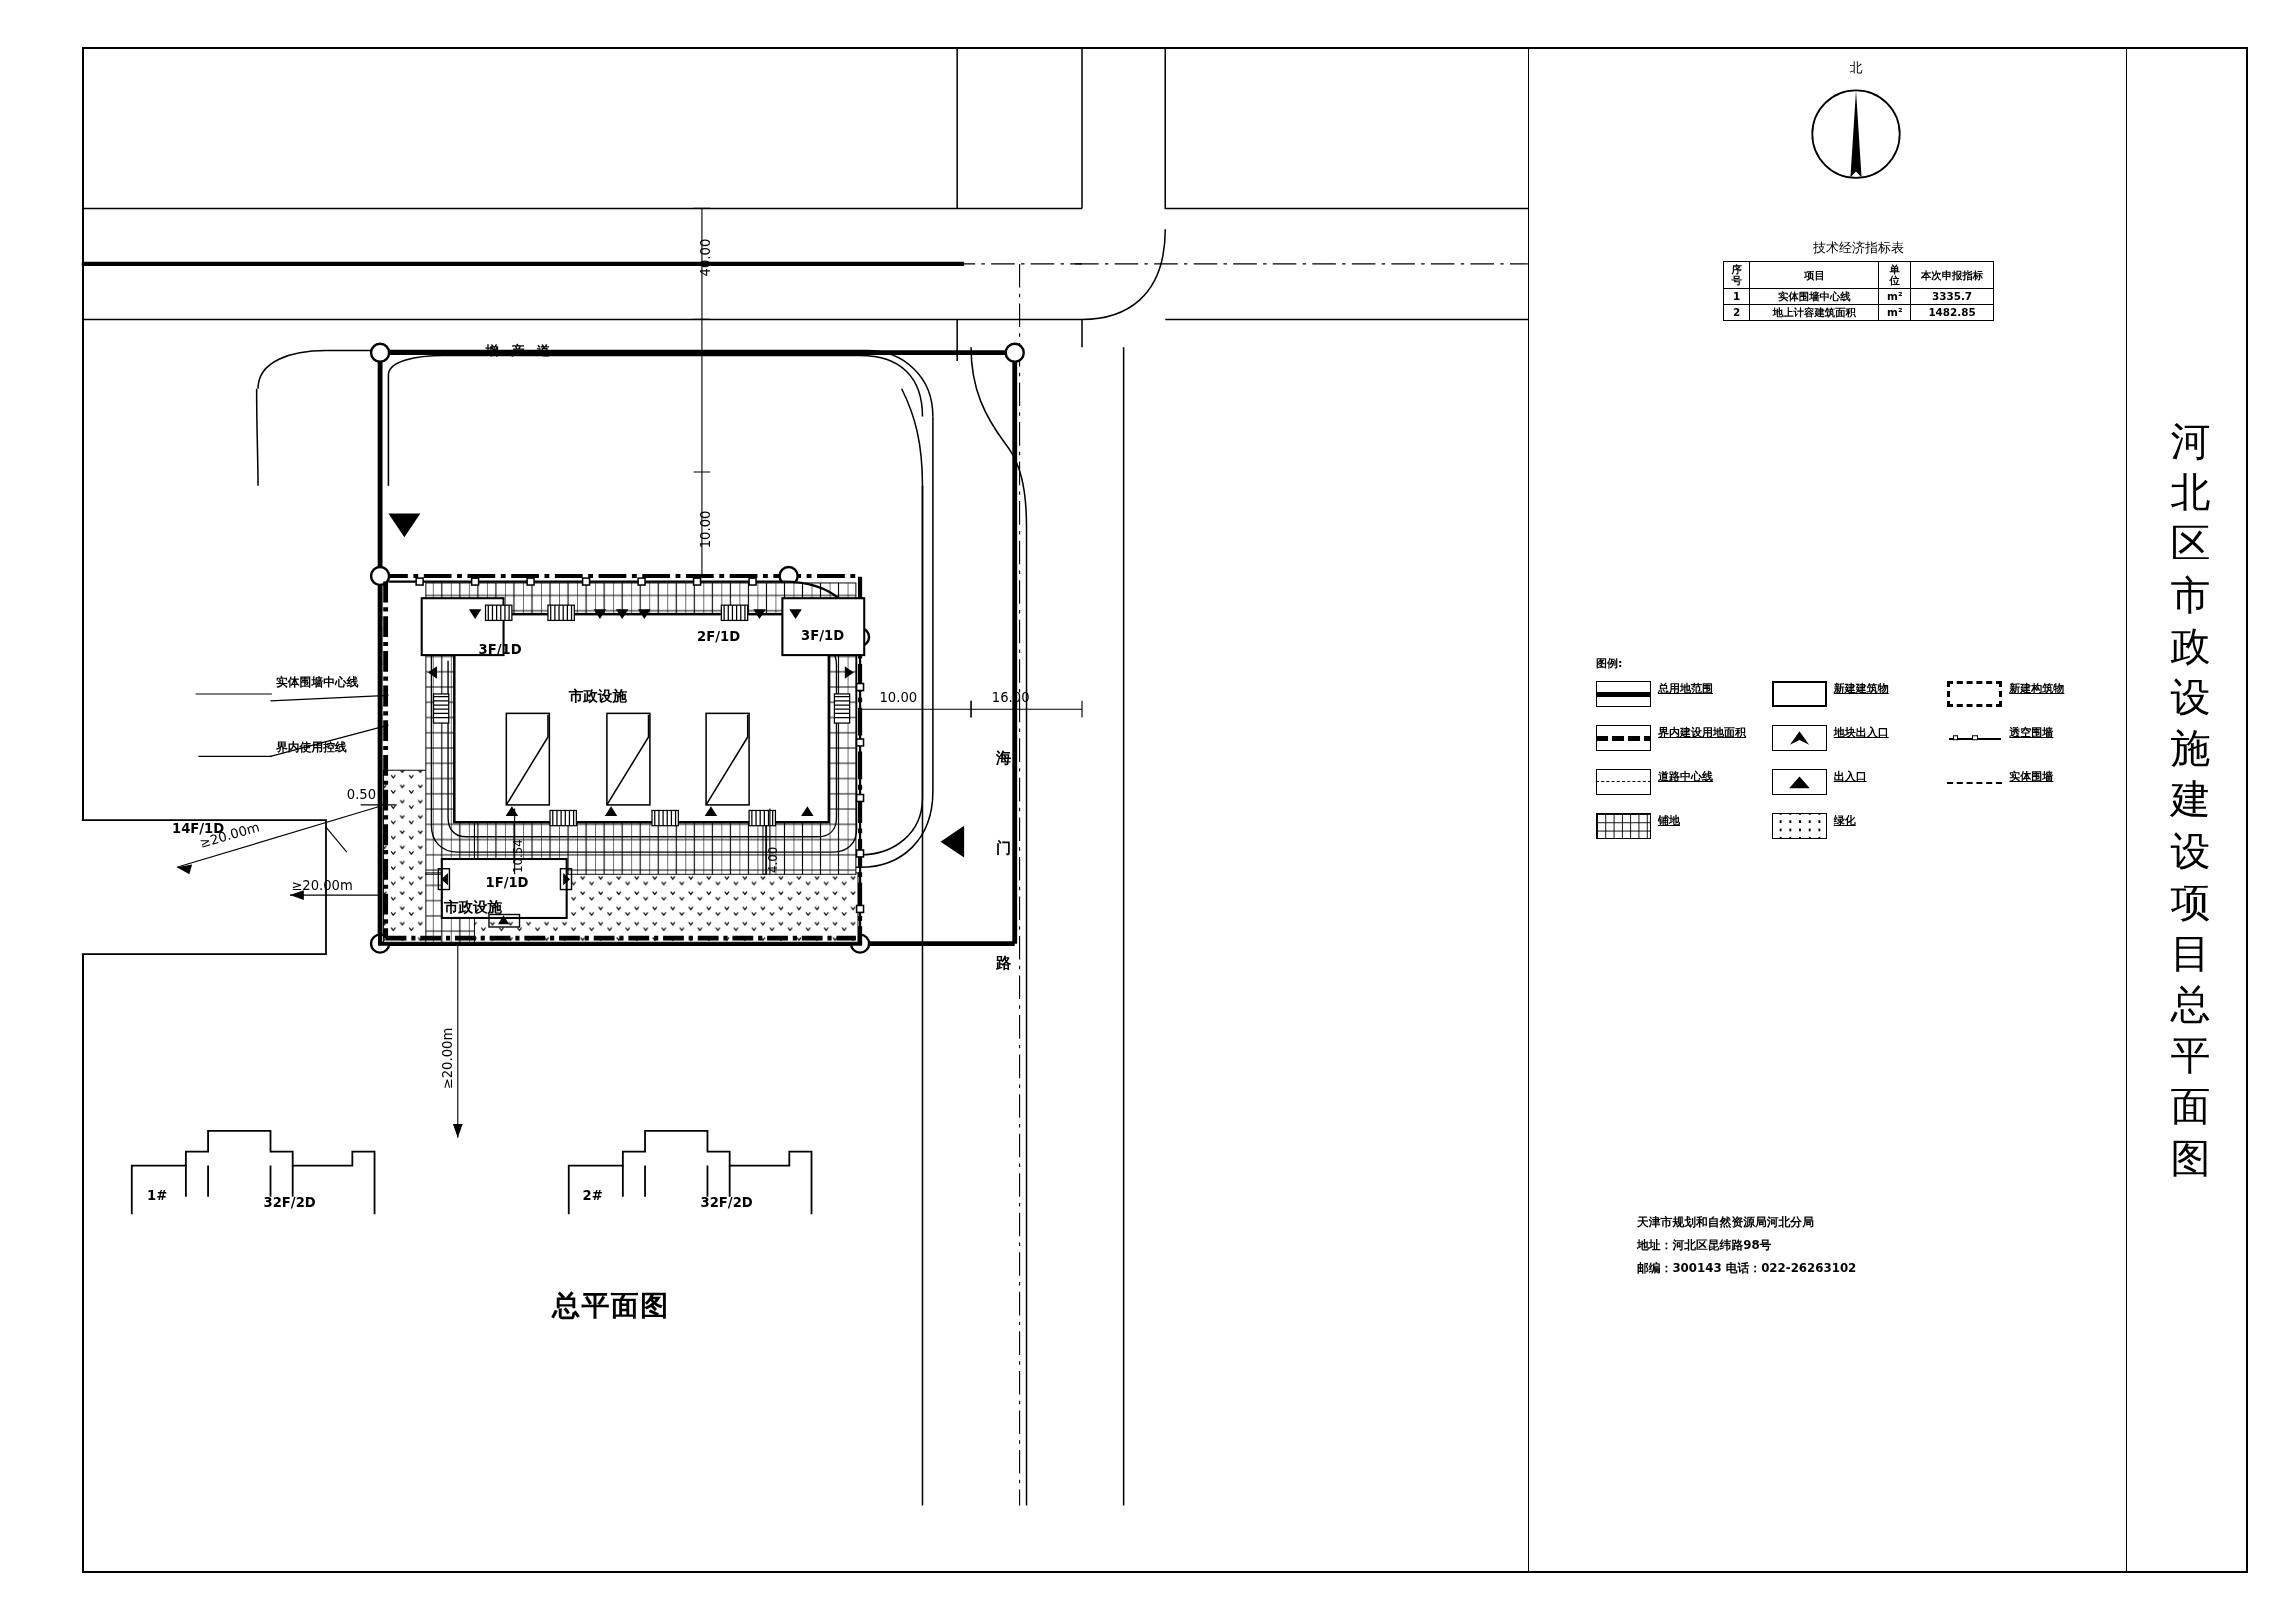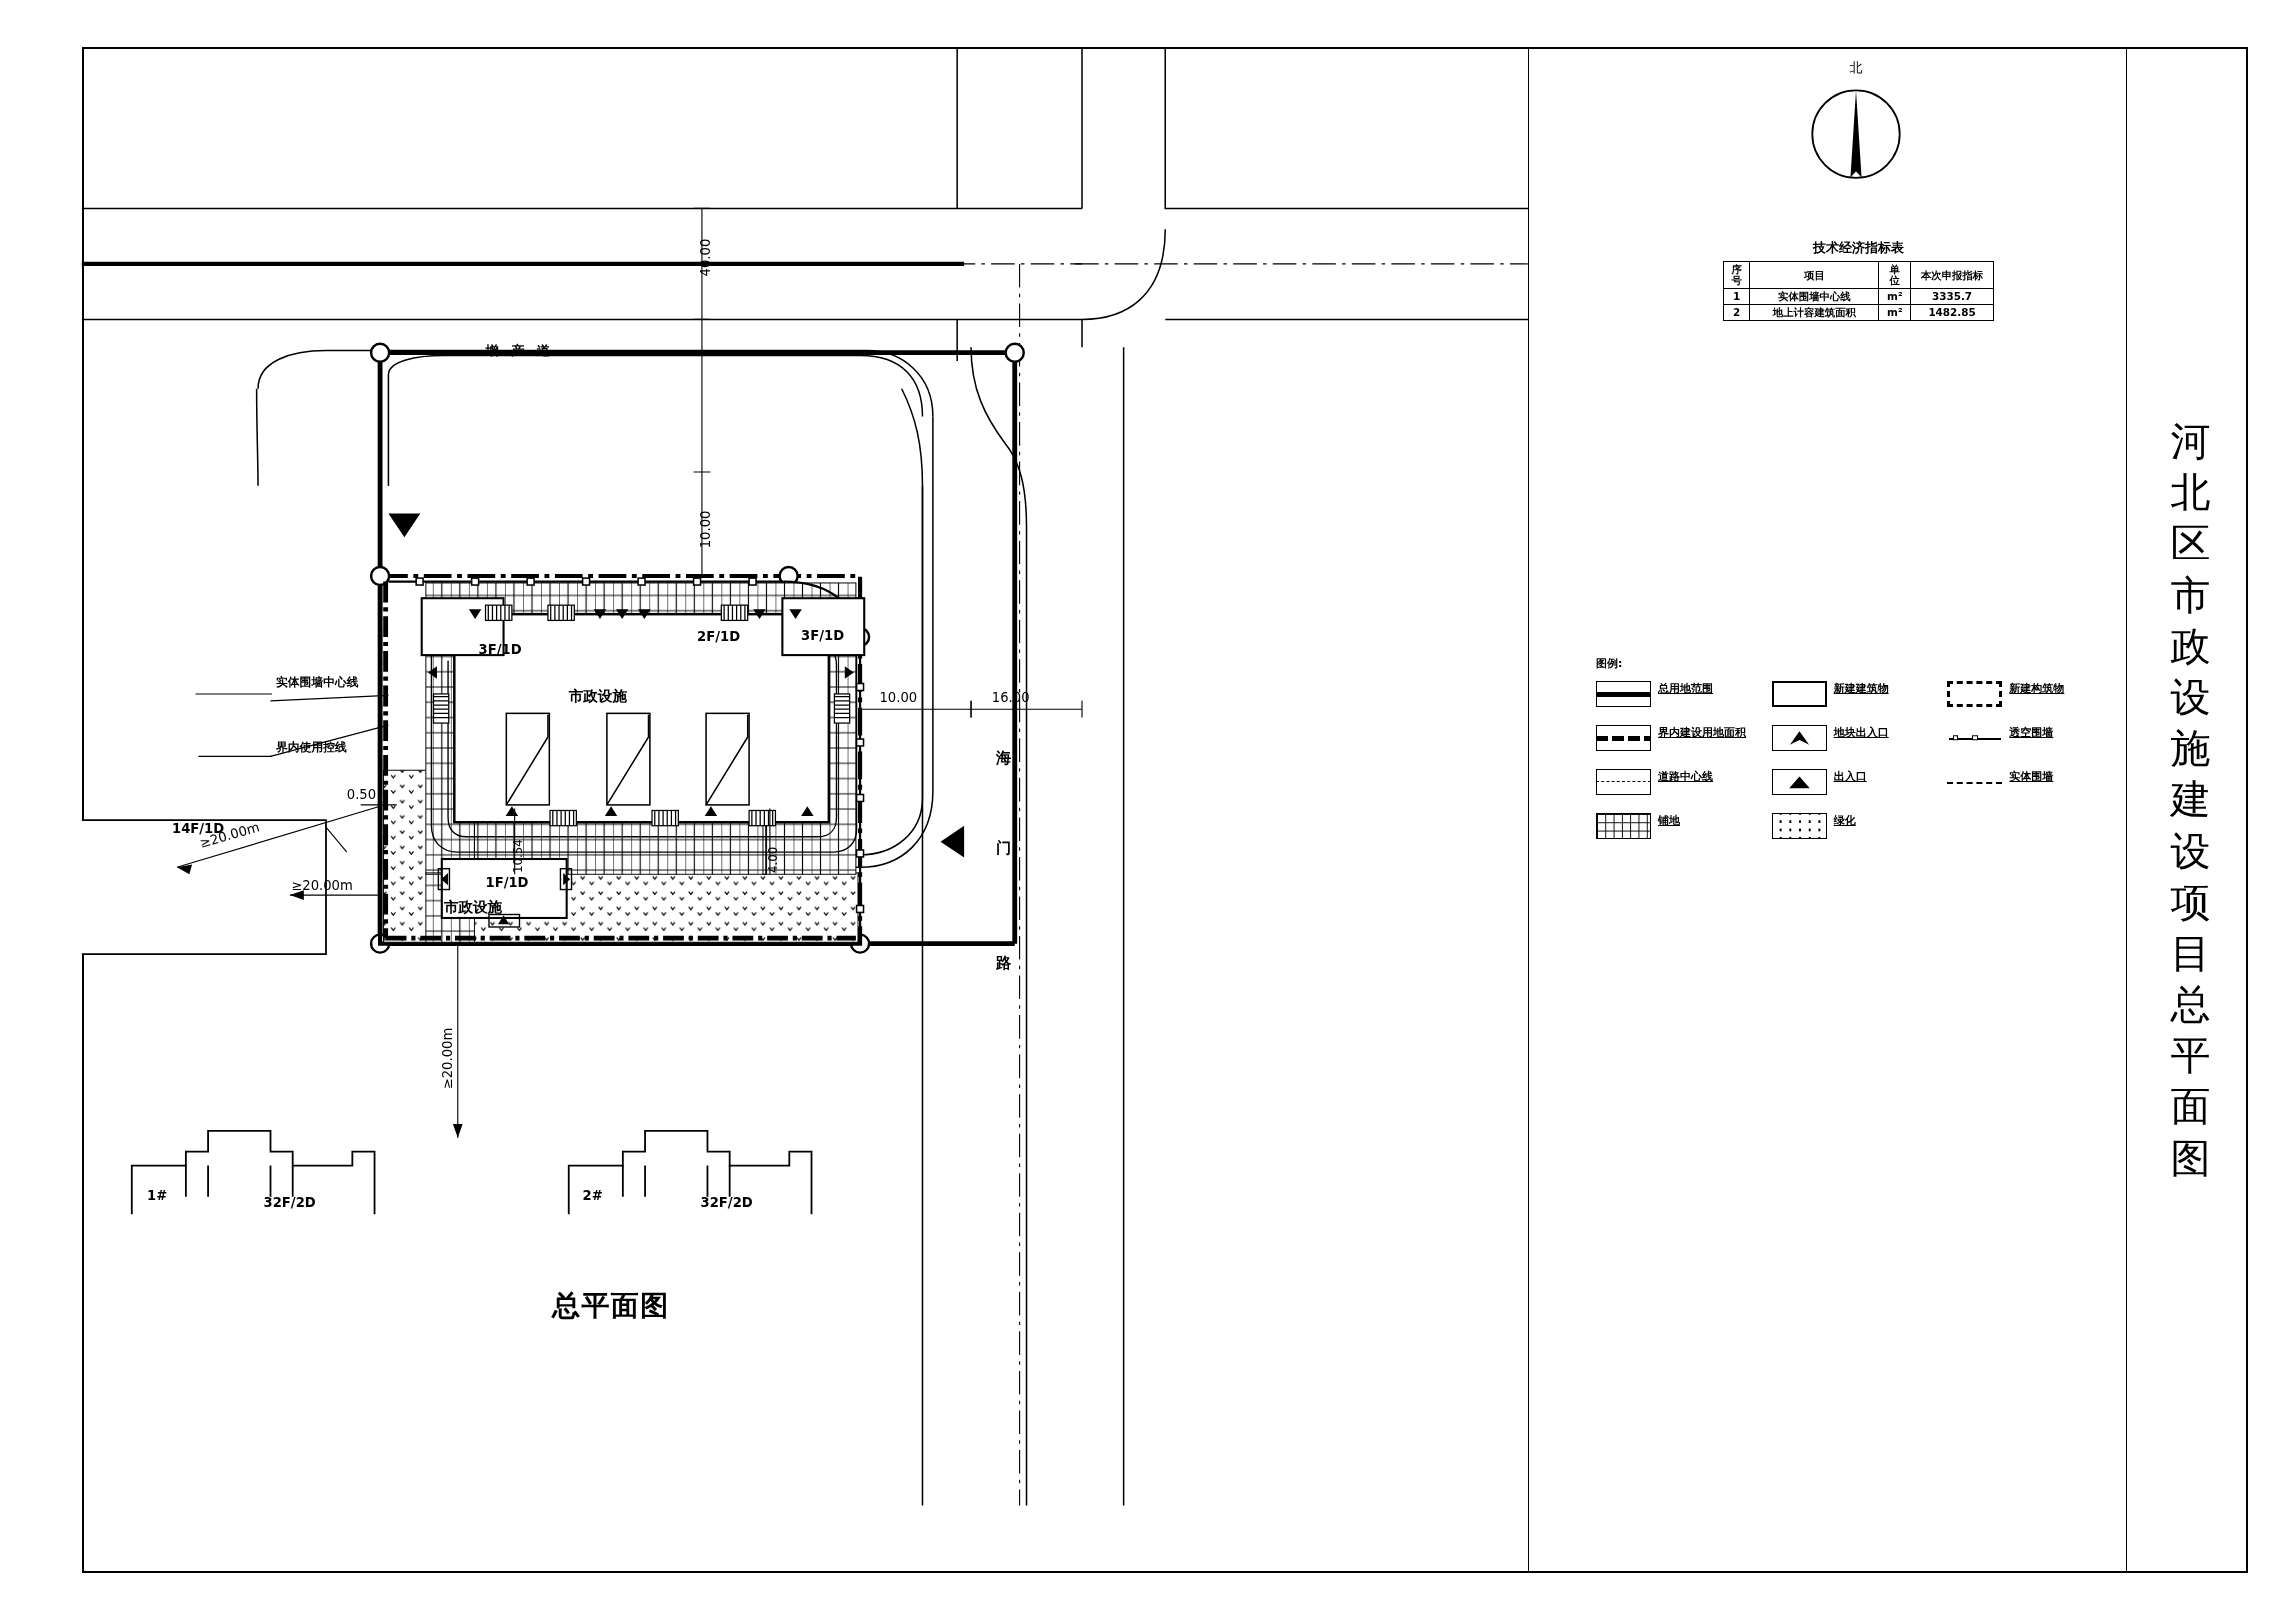--- a/index.html
+++ b/index.html
@@ -19,21 +19,21 @@
 
   
   .north{left:1797px;top:59px;width:118px;height:132px;}
   .north .lbl{position:absolute;left:0;top:0;width:100%;text-align:center;
               font-family:"DejaVu Sans",sans-serif;font-size:13px;}
   .north svg{position:absolute;left:0;top:21px;}
 
   
   .tbl-wrap{left:1713px;top:239px;width:291px;}
   .tbl-title{text-align:center;font-family:"DejaVu Sans",sans-serif;font-size:13px;
-             margin-bottom:4.2px;font-weight:700;}
+             margin-bottom:4.2px;font-weight:400;}
   table.tec{border-collapse:collapse;width:271px;margin:0 auto;}
   table.tec td,table.tec th{border:1px solid #000;font-family:"DejaVu Sans",sans-serif;
         font-size:10.4px;font-weight:700;text-align:center;padding:2.1px 1.4px;line-height:1.05;}
   table.tec th.c0,table.tec td.c0{width:23.6px;}
   table.tec th.c1,table.tec td.c1{width:136px;}
   table.tec th.c2,table.tec td.c2{width:29px;}
   table.tec th.c3,table.tec td.c3{width:82px;}
   .brk{display:block;}
 
   
@@ -515,20 +515,25 @@
       <div class="lsym">
         <div class="sym-dots"></div>
       </div>
       <div class="ltxt">绿化</div>
     </div>
     <div class="lcol"></div>
   </div>
 </div>
 
 <div class="abs contacts">
+  <div class="blk">
+    <div>天津市规划和自然资源局河北分局</div>
+    <div class="ind">地址：河北区昆纬路98号</div>
+    <div class="ind">邮编：300143    电话：022-26263102</div>
+  </div>
 </div>
 
 <div class="abs vtitle" id="vtitle">
     <span>河</span>
     <span>北</span>
     <span>区</span>
     <span>市</span>
     <span>政</span>
     <span>设</span>
     <span>施</span>

